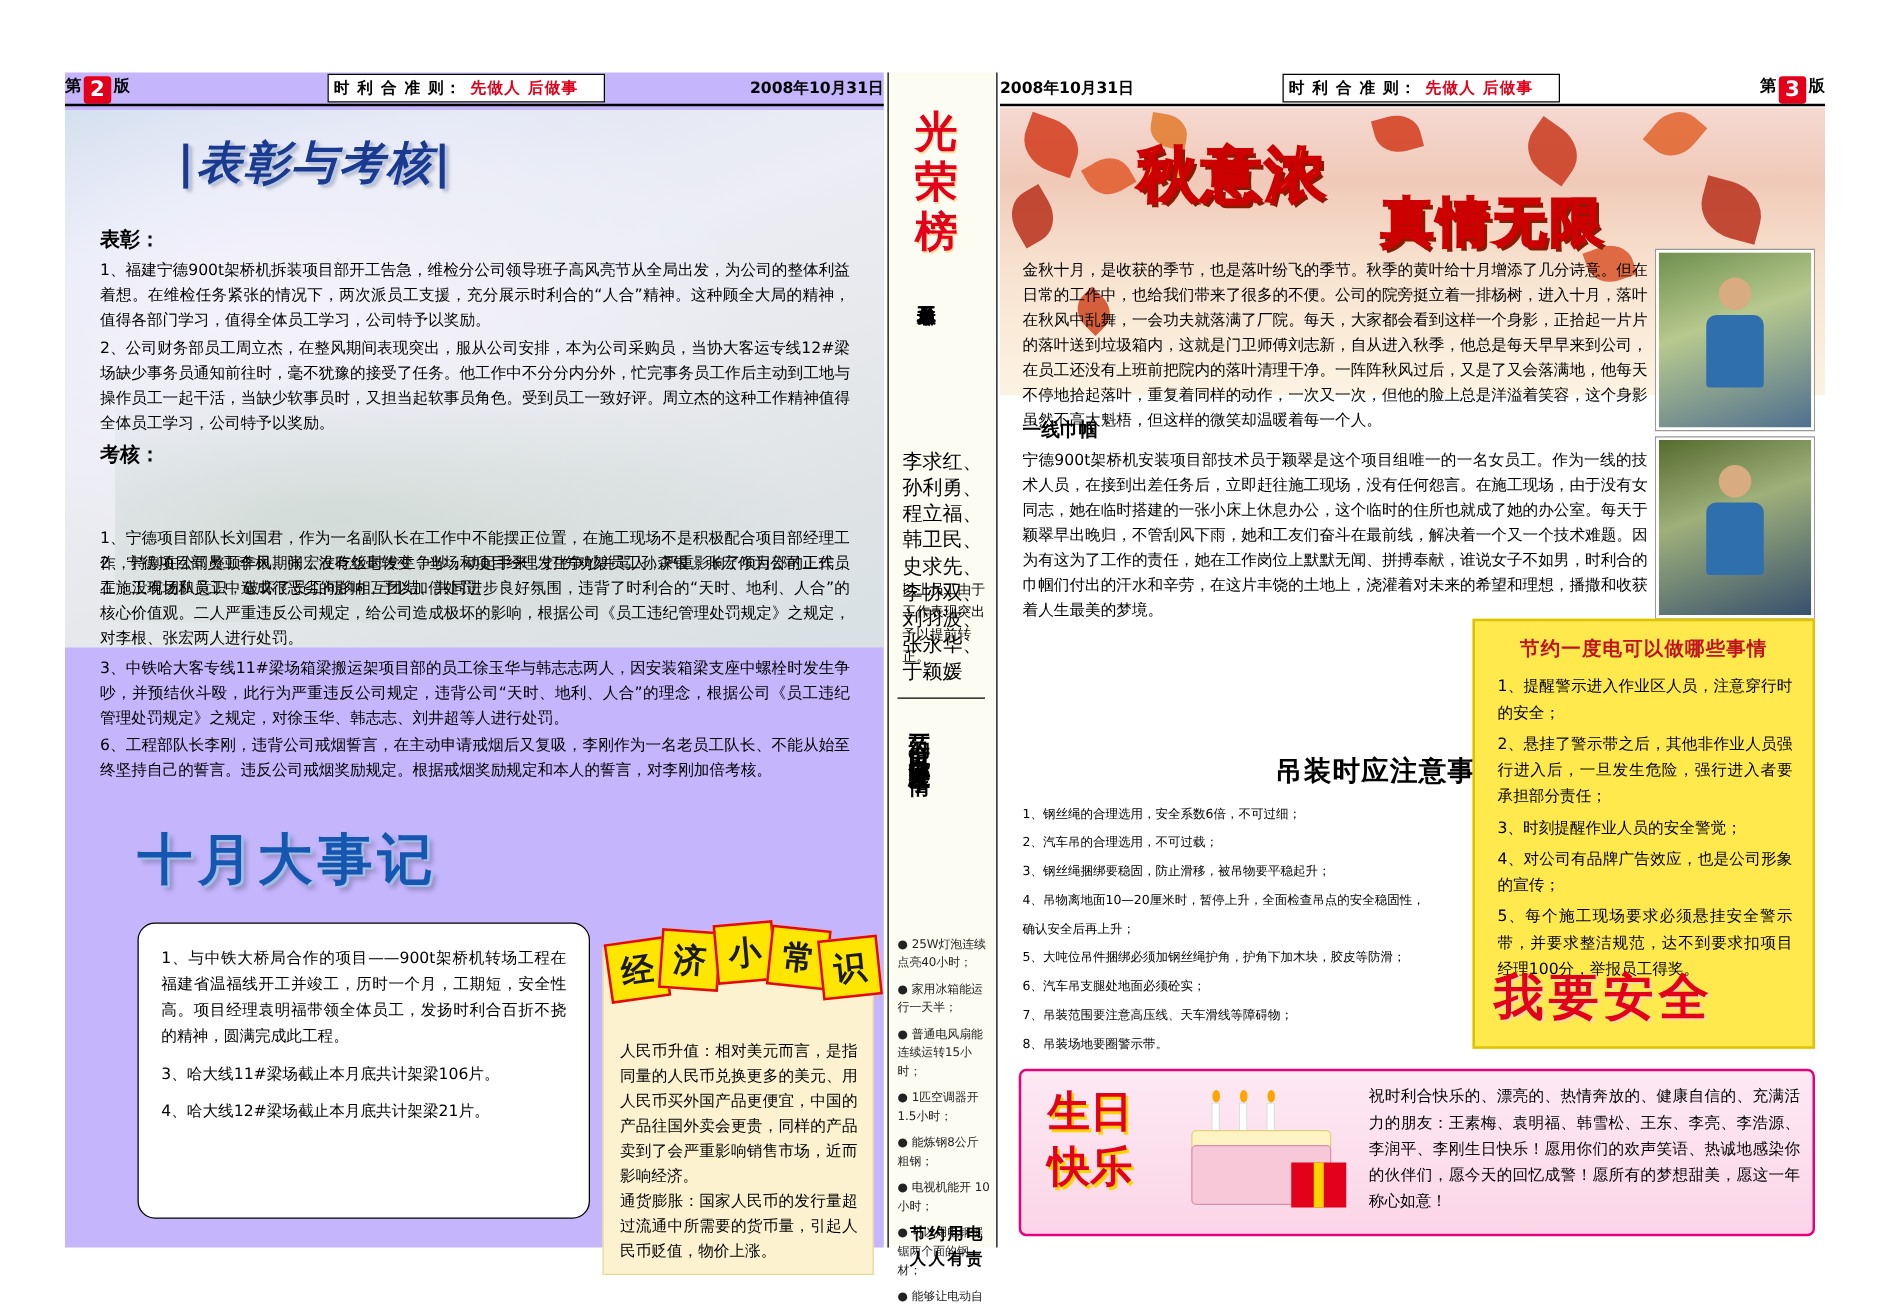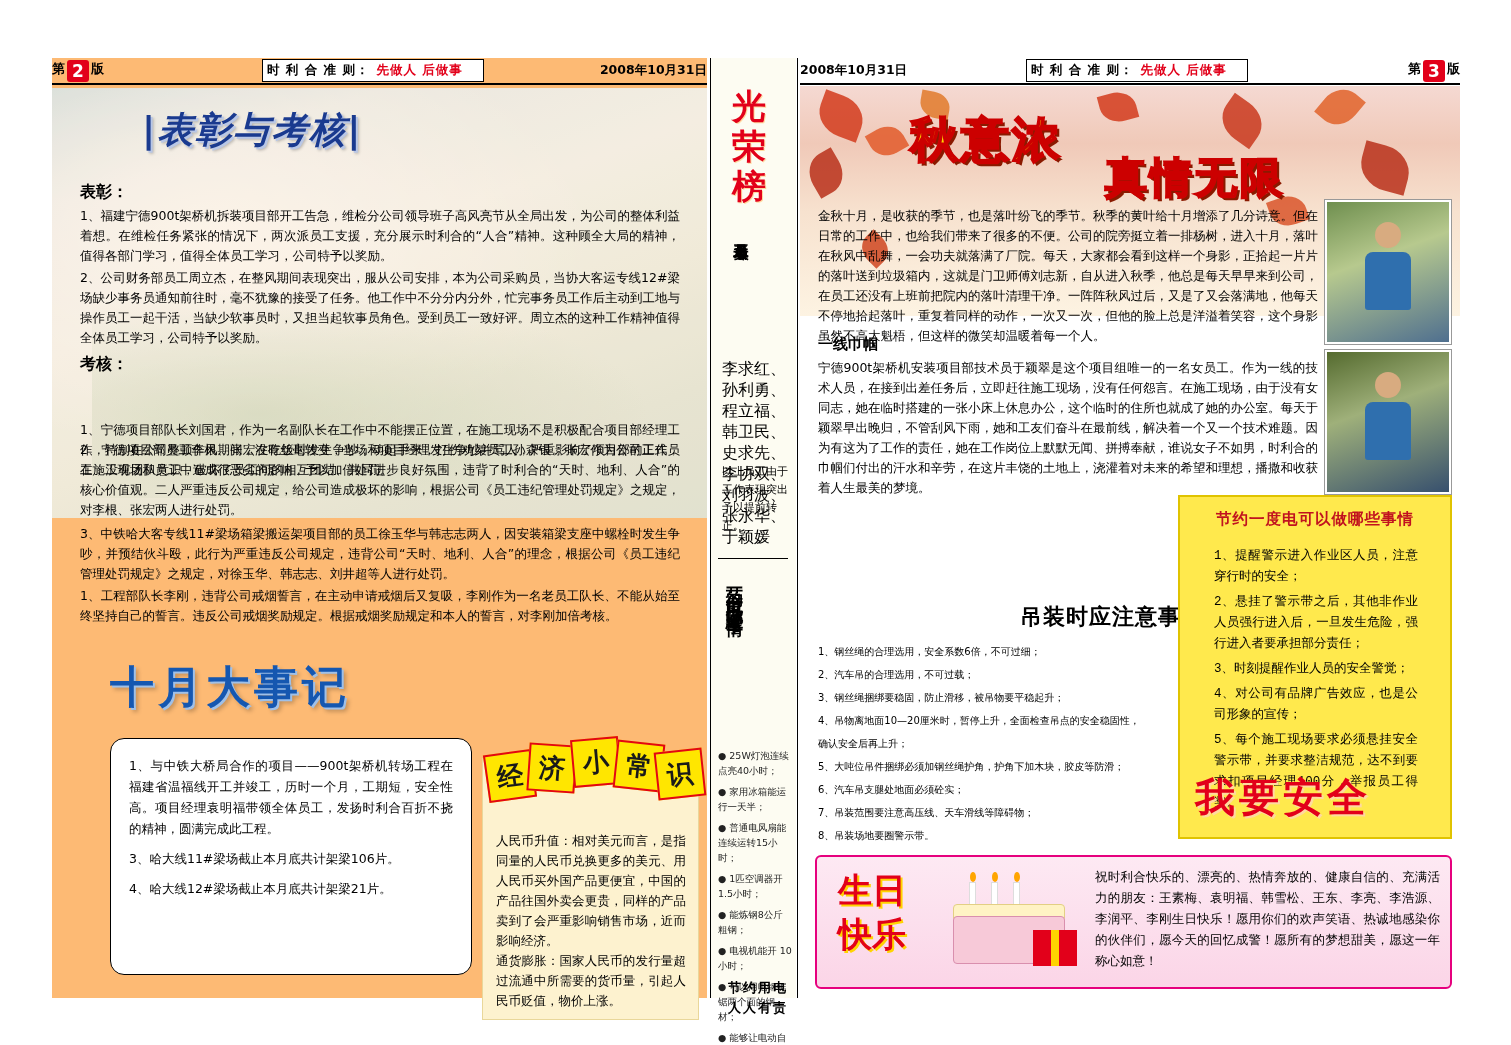--- a/index.html
+++ b/index.html
@@ -1,20 +1,20 @@
 <!DOCTYPE html>
 <html><head>
 <meta charset="utf-8">
 <style>
   html,body{margin:0;padding:0;}
   body{width:1511px;height:1045px;background:#ffffff;font-family:"DejaVu Sans","Liberation Sans",sans-serif;overflow:hidden;}
   .page{position:relative;width:1511px;height:1045px;}
 
   
-  .col-left{position:absolute;left:52px;top:58px;width:655px;height:940px;background:#fdba74;}
+  .col-left{position:absolute;left:52px;top:58px;width:655px;height:940px;background:#c4b5fd;}
   .col-mid{position:absolute;left:710px;top:58px;width:86px;height:940px;background:#fdfcf2;}
   .col-right{position:absolute;left:800px;top:58px;width:660px;height:940px;background:#ffffff;}
 
   
   .hdr{position:absolute;top:0;left:0;width:100%;height:26px;}
   .hdr .rule{position:absolute;left:0;right:0;top:25px;height:2px;background:#000;}
   .pagenum{position:absolute;top:2px;font-size:13px;color:#000;font-weight:bold;}
   .pagenum .big{display:inline-block;width:22px;height:22px;line-height:22px;text-align:center;color:#fff;background:#e2001a;border-radius:3px;font-size:17px;font-weight:bold;vertical-align:-4px;margin:0 2px;}
   .motto{position:absolute;top:1px;height:21px;border:1px solid #000;display:flex;align-items:center;font-size:12.5px;font-weight:bold;letter-spacing:1px;padding:0 4px;background:#fff;}
   .motto .a{color:#000;}
@@ -78,21 +78,21 @@
   .photo{position:absolute;border:2px solid #fff;box-shadow:0 0 0 1px #999;overflow:hidden;}
   .ph1{left:1325px;top:200px;width:122px;height:140px;background:linear-gradient(160deg,#6f8f4f,#b7c98e 40%,#4f6f8f);}
   .ph2{left:1325px;top:350px;width:122px;height:140px;background:linear-gradient(160deg,#556b2f,#9fb07a 40%,#37506e);}
   .ph-person{position:absolute;left:50%;top:36%;transform:translateX(-50%);width:46px;height:58px;background:#2f6fae;border-radius:8px 8px 3px 3px;}
   .ph-head{position:absolute;left:50%;top:14%;transform:translateX(-50%);width:26px;height:26px;border-radius:50%;background:#d8ab80;}
   .diaozhuang-h{position:absolute;left:1020px;top:602px;font-size:22px;font-weight:bold;color:#000;letter-spacing:1px;}
   .dz-list{position:absolute;left:818px;top:640px;width:330px;font-size:10px;line-height:23px;color:#000;}
 
   .box-safety{position:absolute;left:1178px;top:495px;width:270px;height:340px;background:#ffe94d;border:2px solid #e0c300;}
   .box-safety h3{margin:12px 14px 8px;font-size:15.5px;font-weight:bold;color:#c1121f;text-align:center;letter-spacing:1px;}
-  .box-safety ol{margin:16px;padding:0 16px 0 18px;font-size:12.5px;line-height:21px;color:#000;text-align:justify;font-family:Liberation Mono, monospace;}
+  .box-safety ol{margin:0;padding:0 16px 0 18px;font-size:12.5px;line-height:21px;color:#000;text-align:justify;}
   .box-safety ol li{margin-bottom:4px;list-style:none;}
   .woyao{position:absolute;left:1195px;top:770px;font-size:40px;font-weight:bold;color:#e2001a;letter-spacing:4px;
     text-shadow:2px 2px 0 #ffd9a0;}
 
   .box-bday{position:absolute;left:815px;top:855px;width:633px;height:130px;background:linear-gradient(180deg,#fde9f3,#fbd5e7);border:2px solid #e6007e;border-radius:6px;}
   .bday-title{position:absolute;left:838px;top:868px;font-size:34px;font-weight:bold;color:#e2001a;line-height:44px;
     text-shadow:2px 2px 0 #ffd400;}
   .cake{position:absolute;left:935px;top:868px;width:150px;height:105px;}
   .cake-body{position:absolute;left:18px;top:48px;width:110px;height:46px;background:#f7c9d8;border:1px solid #d98fae;border-radius:4px;}
   .cake-top{position:absolute;left:18px;top:36px;width:110px;height:16px;background:#fff3c4;border:1px solid #e3cf84;border-radius:4px;}
@@ -127,21 +127,21 @@
     </div>
 
     <div class="lsec-h" style="left:28px;top:124px;">表彰：</div>
     <div class="ltxt" style="left:28px;top:148px;width:600px;">1、福建宁德900t架桥机拆装项目部开工告急，维检分公司领导班子高风亮节从全局出发，为公司的整体利益着想。在维检任务紧张的情况下，两次派员工支援，充分展示时利合的“人合”精神。这种顾全大局的精神，值得各部门学习，值得全体员工学习，公司特予以奖励。</div>
     <div class="ltxt" style="left:28px;top:210px;width:600px;">2、公司财务部员工周立杰，在整风期间表现突出，服从公司安排，本为公司采购员，当协大客运专线12#梁场缺少事务员通知前往时，毫不犹豫的接受了任务。他工作中不分分内分外，忙完事务员工作后主动到工地与操作员工一起干活，当缺少软事员时，又担当起软事员角色。受到员工一致好评。周立杰的这种工作精神值得全体员工学习，公司特予以奖励。</div>
 
     <div class="lsec-h" style="left:28px;top:296px;">考核：</div>
     <div class="ltxt" style="left:28px;top:320px;width:600px;margin-top:42px;">1、宁德项目部队长刘国君，作为一名副队长在工作中不能摆正位置，在施工现场不是积极配合项目部经理工作，特别在公司整顿作风期间，没有丝毫转变，当场和项目经理发生争吵并骂人，严重影响了项目部的工作，在施工现场和员工中造成很恶劣的影响，予以加倍处罚。</div>
     <div class="ltxt" style="left:28px;top:382px;width:600px;">2、宁德项目部员工李根、张宏在吃饭时发生争吵，动起手来，打伤劝架员工孙森银。张宏作为公司正式员工，没有团队意识，破坏了员工间的相互团结、共同进步良好氛围，违背了时利合的“天时、地利、人合”的核心价值观。二人严重违反公司规定，给公司造成极坏的影响，根据公司《员工违纪管理处罚规定》之规定，对李根、张宏两人进行处罚。</div>
     <div class="ltxt" style="left:28px;top:466px;width:600px;">3、中铁哈大客专线11#梁场箱梁搬运架项目部的员工徐玉华与韩志志两人，因安装箱梁支座中螺栓时发生争吵，并预结伙斗殴，此行为严重违反公司规定，违背公司“天时、地利、人合”的理念，根据公司《员工违纪管理处罚规定》之规定，对徐玉华、韩志志、刘井超等人进行处罚。</div>
-    <div class="ltxt" style="left:28px;top:528px;width:600px;">1、工程部队长李刚，违背公司戒烟誓言，在主动申请戒烟后又复吸，李刚作为一名老员工队长、不能从始至终坚持自己的誓言。违反公司戒烟奖励规定。根据戒烟奖励规定和本人的誓言，对李刚加倍考核。</div>
+    <div class="ltxt" style="left:28px;top:528px;width:600px;">6、工程部队长李刚，违背公司戒烟誓言，在主动申请戒烟后又复吸，李刚作为一名老员工队长、不能从始至终坚持自己的誓言。违反公司戒烟奖励规定。根据戒烟奖励规定和本人的誓言，对李刚加倍考核。</div>
 
     <div class="title-dashiji">十月大事记</div>
 
     <div class="box-events">
       <div style="padding:16px 18px 0 18px;">
         <p>1、与中铁大桥局合作的项目——900t架桥机转场工程在福建省温福线开工并竣工，历时一个月，工期短，安全性高。项目经理袁明福带领全体员工，发扬时利合百折不挠的精神，圆满完成此工程。</p>
         <p style="margin-top:9px;">3、哈大线11#梁场截止本月底共计架梁106片。</p>
         <p style="margin-top:9px;">4、哈大线12#梁场截止本月底共计架梁21片。</p>
       </div>
     </div>

